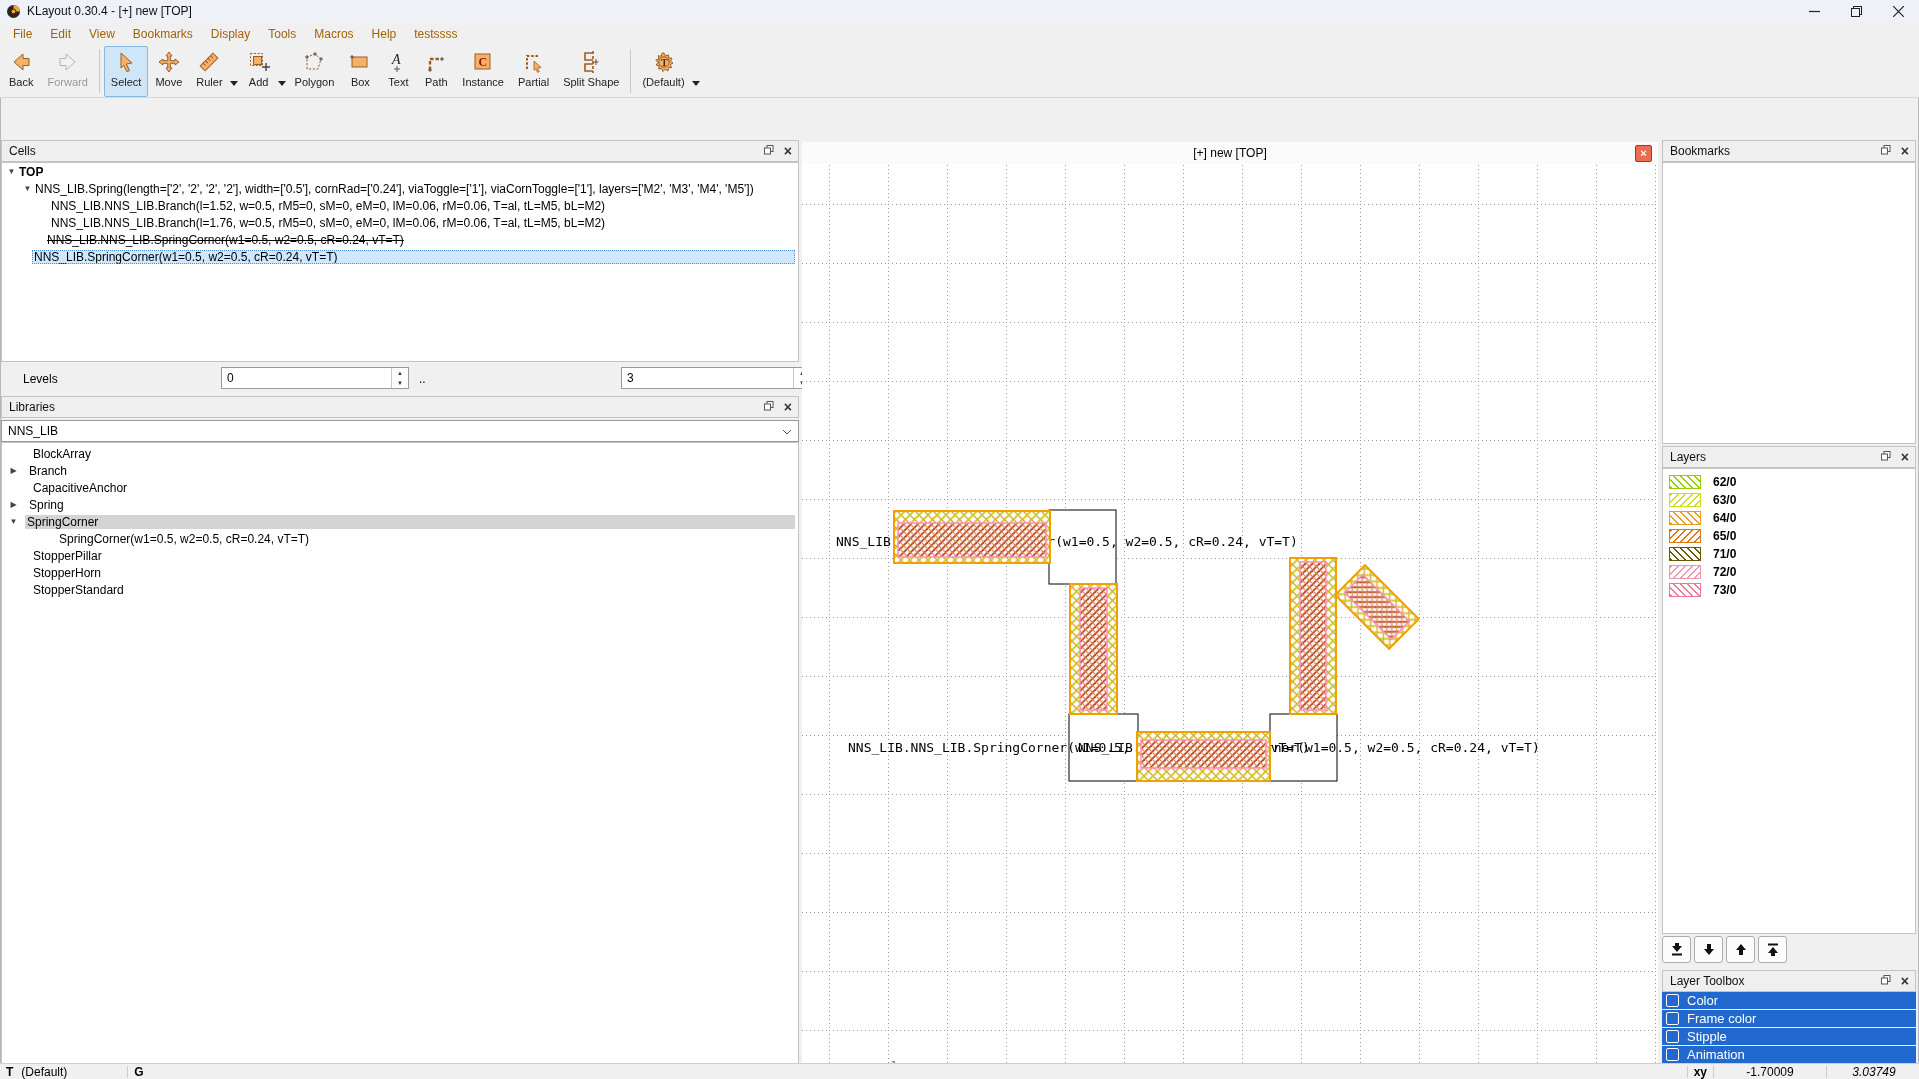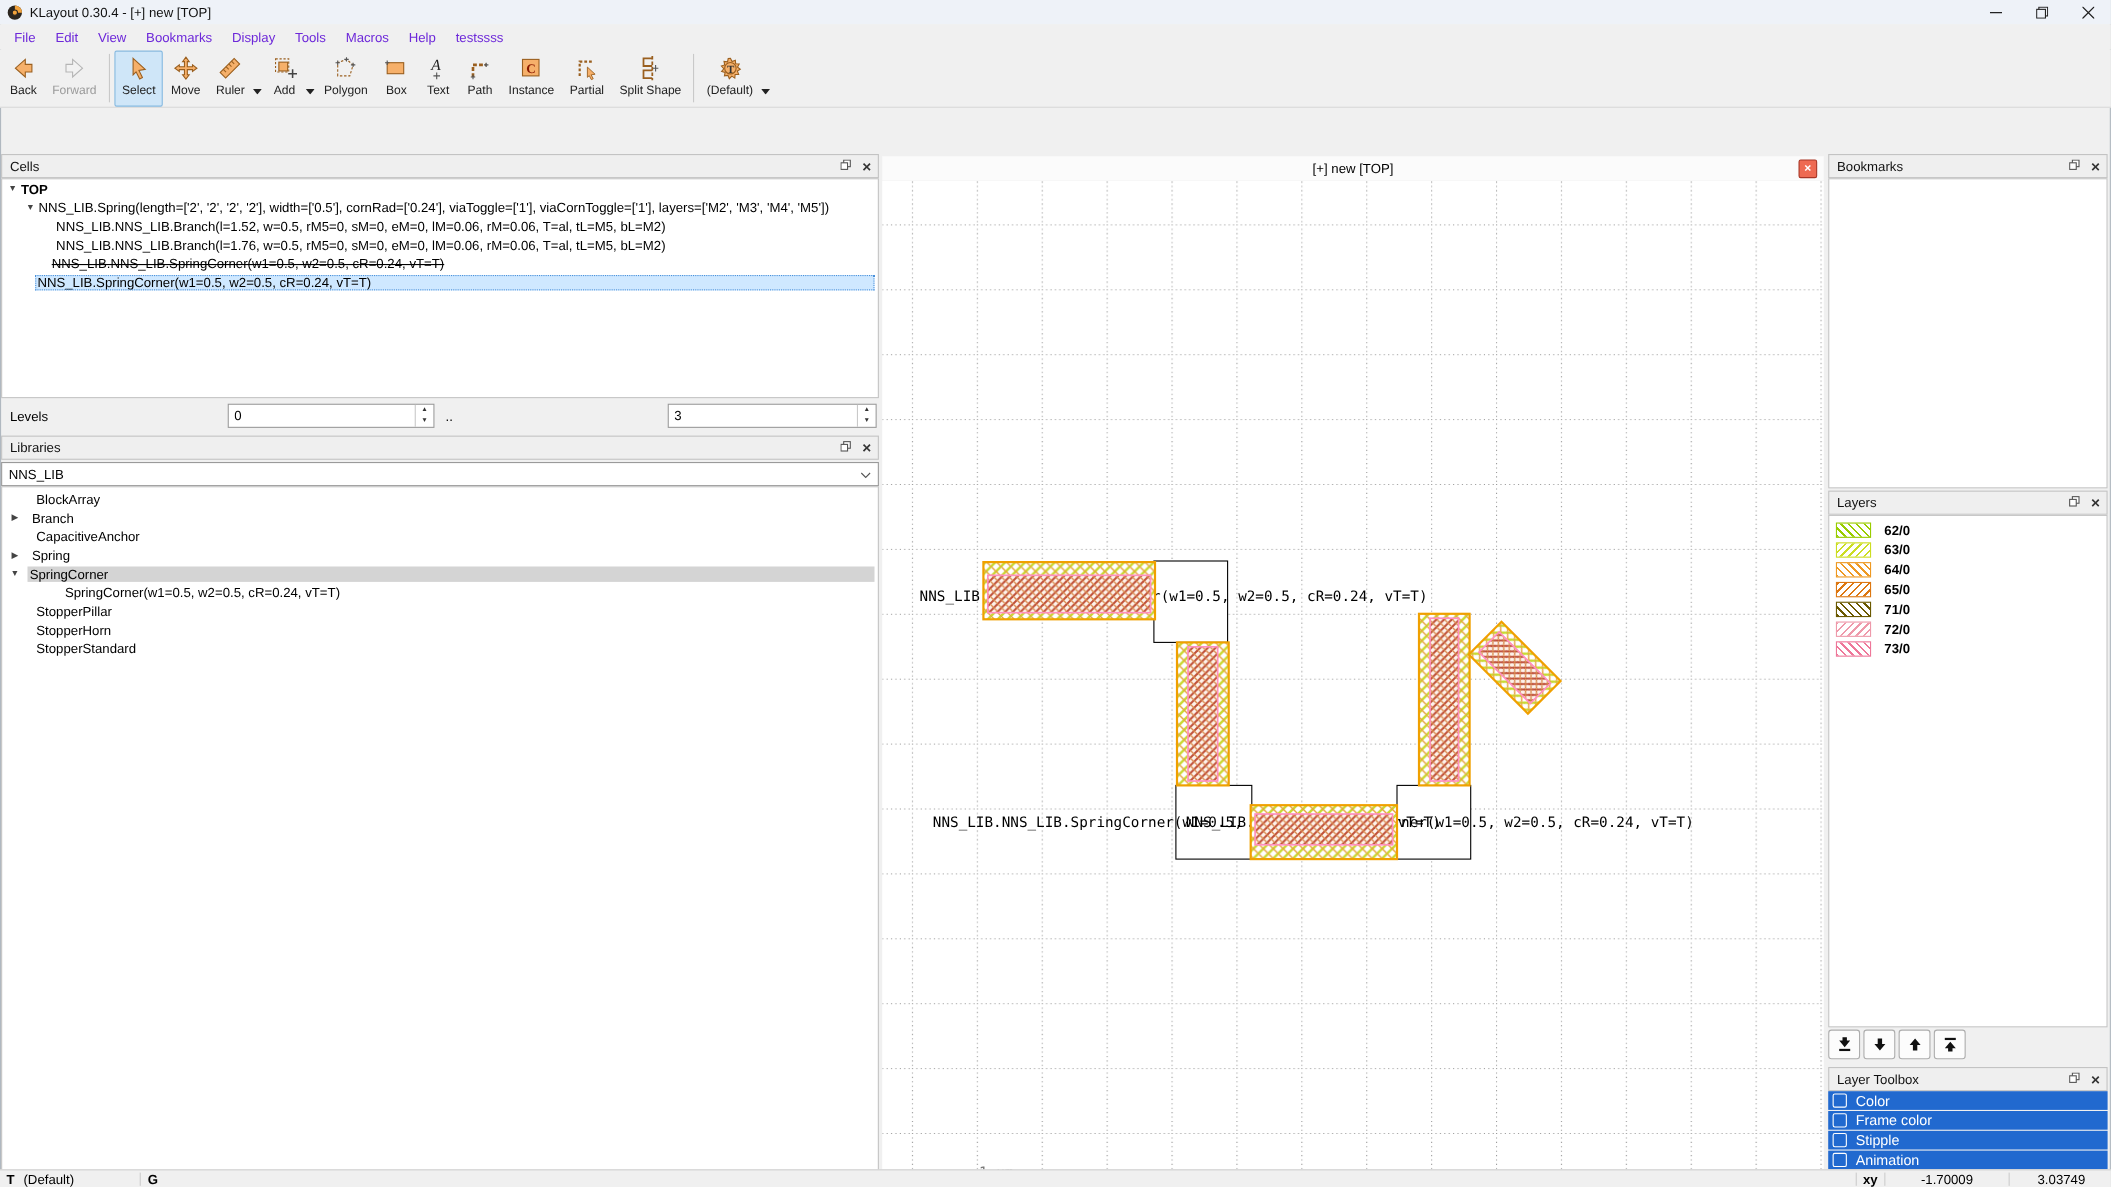--- a/index.html
+++ b/index.html
@@ -9,21 +9,21 @@
   
   .titlebar{position:absolute;left:0;top:0;width:100%;height:22px;background:#eef2f8;display:flex;align-items:center;}
   .app-icon{margin:0 6px 0 6px;display:inline-flex;}
   .titletext{font-size:12px;color:#111;}
   .win-controls{margin-left:auto;display:flex;height:100%;}
   .wbtn{width:42px;height:100%;display:flex;align-items:center;justify-content:center;color:#222;font-size:13px;}
   .wbtn svg{display:block;}
 
   
   .menubar{position:absolute;left:0;top:22px;width:100%;height:23px;background:#f0f0f0;display:flex;align-items:center;padding-left:4px;box-sizing:border-box;}
-  .menu-item{padding:3px 9px;color:#6d28d9;}
+  .menu-item{padding:3px 9px;color:#a16207;}
 
   
   .toolbar{position:absolute;left:0;top:45px;width:100%;height:53px;background:#f0f0f0;border-bottom:1px solid #d9d9d9;display:flex;align-items:center;padding-left:2px;box-sizing:border-box;}
   .tbtn{position:relative;display:flex;flex-direction:column;align-items:center;justify-content:flex-start;height:47px;padding:2px 6px 0 6px;border:1px solid transparent;border-radius:2px;}
   .tbtn .ticon{height:26px;display:flex;align-items:center;}
   .tbtn .tlabel{font-size:11px;color:#222;margin-top:1px;white-space:nowrap;}
   .tbtn.disabled .tlabel{color:#9a9a9a;}
   .tbtn.active{background:#cfe6f8;border:1px solid #86b9e0;}
   .tsep{width:1px;height:44px;background:#c9c9c9;margin:0 4px;}
   .dd-arrow{display:flex;align-items:flex-end;height:47px;padding:0 2px 18px 0;}
@@ -41,21 +41,21 @@
   
   .left-dock{position:absolute;left:0;top:0;width:800px;height:965px;}
   .cells-panel{position:absolute;left:1px;top:2px;width:798px;height:252px;}
   .cells-tree{position:absolute;left:0;top:22px;width:798px;height:200px;box-sizing:border-box;overflow:hidden;}
   .trow{height:17px;display:flex;align-items:center;white-space:nowrap;}
   .trow .exp{width:11px;font-size:8px;color:#444;text-align:center;flex:none;}
   .trow .txt{padding:0 2px;}
   .strike .txt{text-decoration:line-through;}
   .sel-cells{flex:1;background:#cfe8ff;outline:1px dotted #4a90d9;outline-offset:-1px;margin-right:3px;}
   .sel-lib{flex:1;background:#d4d4d4;margin-right:3px;}
-  .levels-row{position:absolute;left:0;top:226px;width:798px;height:26px;}
+  .levels-row{position:absolute;left:14px;top:226px;width:798px;height:26px;}
   .levels-label{position:absolute;left:8px;top:6px;}
   .range-sep{position:absolute;left:404px;top:6px;}
   .spinbox{position:absolute;top:1px;height:22px;background:#fff;border:1px solid #9a9a9a;box-sizing:border-box;display:flex;}
   .spinbox input{border:none;outline:none;flex:1;min-width:0;font:12px "Liberation Sans",sans-serif;padding:0 0 0 5px;background:transparent;}
   .spin-btns{width:16px;border-left:1px solid #c9c9c9;display:flex;flex-direction:column;}
   .spin-btns span{flex:1;font-size:6px;color:#333;display:flex;align-items:center;justify-content:center;}
   .libraries-panel{position:absolute;left:1px;top:258px;width:798px;height:706px;}
   .lib-combo{position:absolute;left:0;top:24px;width:798px;height:22px;background:#fff;border:1px solid #9a9a9a;box-sizing:border-box;display:flex;align-items:center;padding:0 6px;}
   .lib-combo .combo-text{flex:1;}
   .lib-tree{position:absolute;left:0;top:46px;width:798px;height:659px;box-sizing:border-box;overflow:hidden;padding-top:2px;}
@@ -591,16 +591,16 @@
       <span style="margin-left:8px;">(Default)</span>
       <span class="sb-div" style="margin-left:60px;"></span>
       <span class="sb-bold">G</span>
     </span>
     <span class="sb-right">
       <span class="sb-div"></span>
       <span class="sb-bold">xy</span>
       <span class="sb-div"></span>
       <span class="sb-num" style="width:100px;">-1.70009</span>
       <span class="sb-div"></span>
-      <span class="sb-num" style="width:82px;">3.03749</span>
+      <span class="sb-num" style="width:82px;font-style:italic;">3.03749</span>
     </span>
   </div>
 </div>
 
 </body></html>

